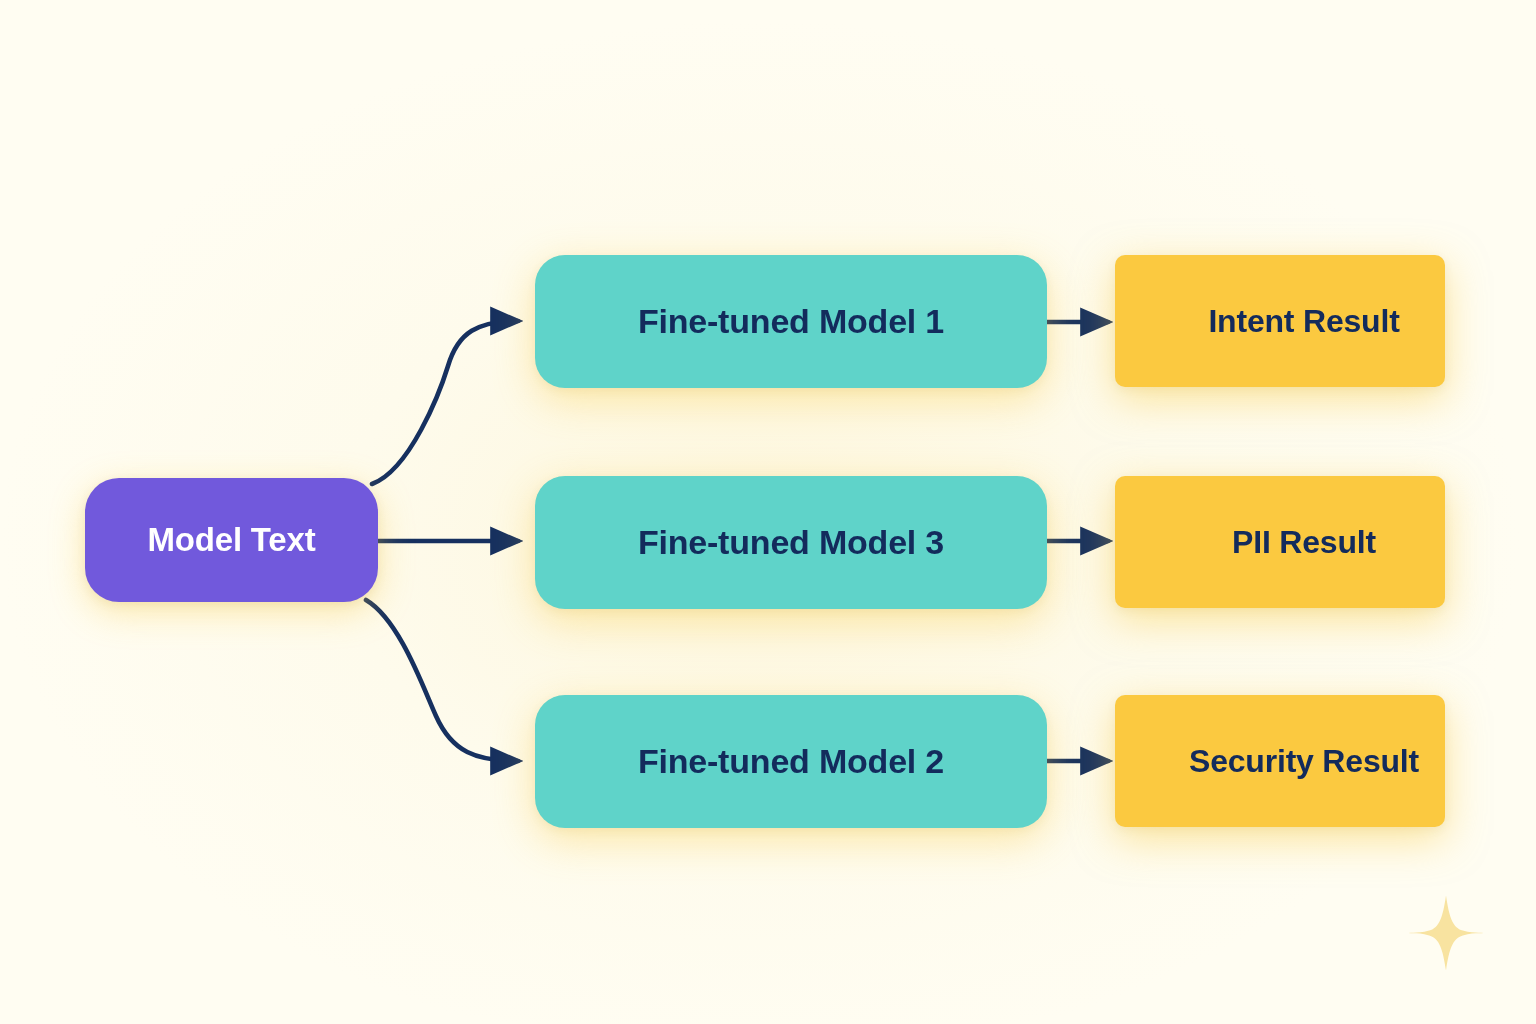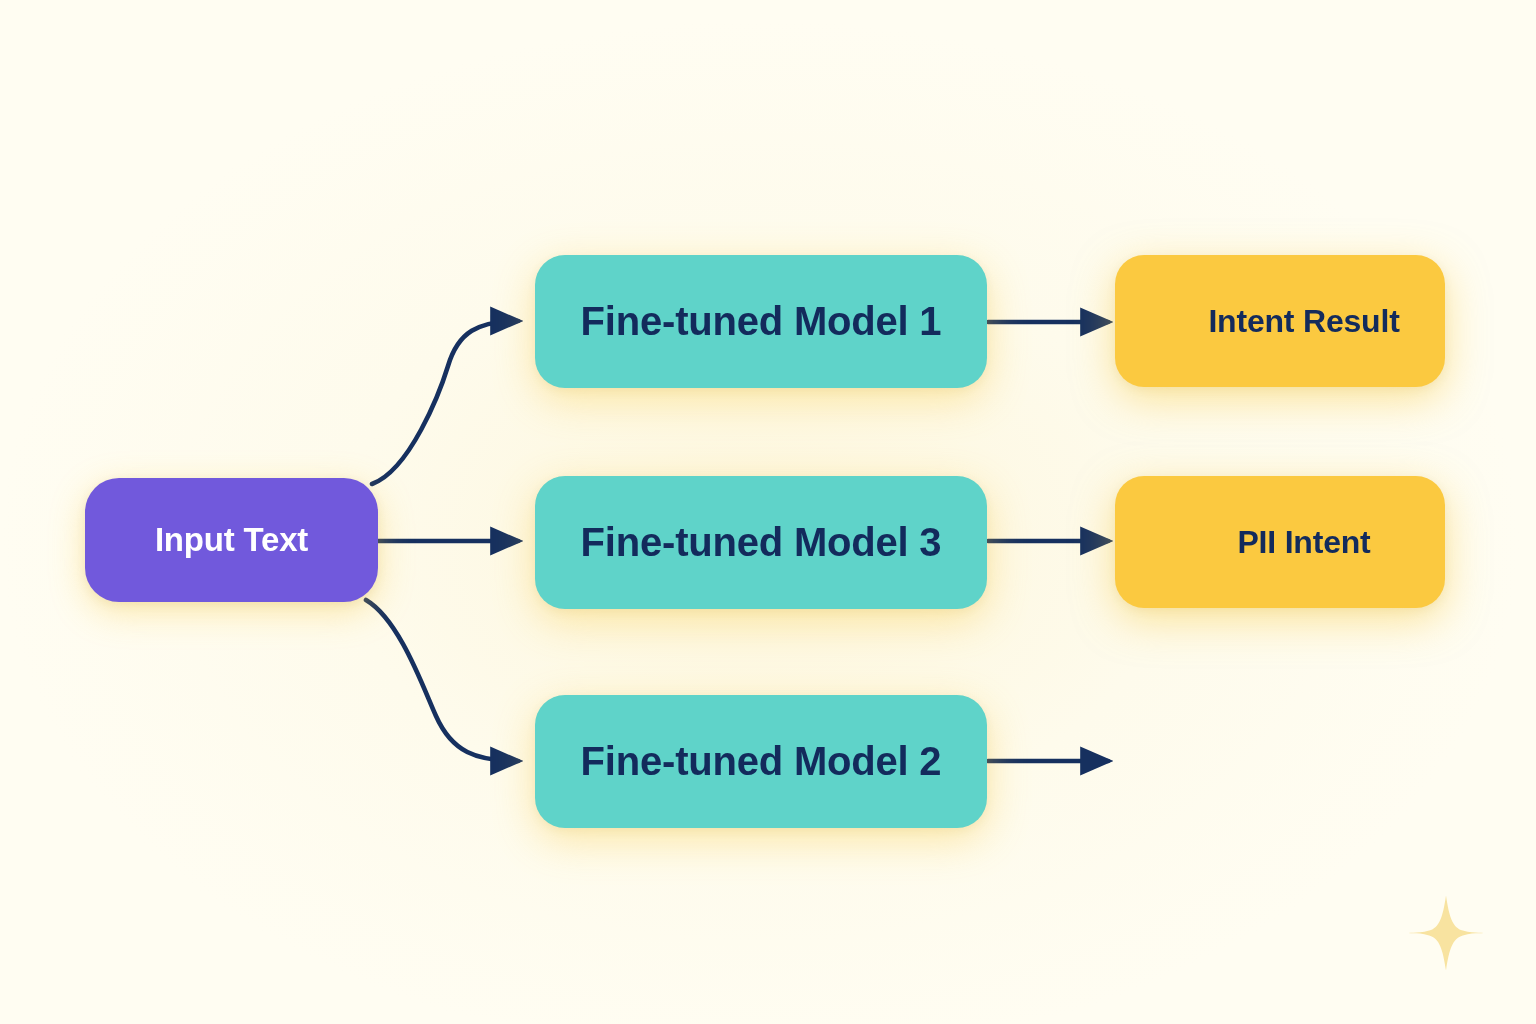--- a/index.html
+++ b/index.html
@@ -49,38 +49,38 @@
     left:85px;  top:478px;  width:293px; height:124px;
     background:#7159DC;
     color:#FFFFFF;
     font-size:33px;
     border-radius:34px;
     box-shadow: 0 10px 34px rgba(250,205,70,0.40),
                 0 3px 10px rgba(120,90,40,0.10);
   }
 
   .node.model {
-    left:535px; width:452px; height:133px;
+    left:535px; width:512px; height:133px;
     background:#5FD3C9;
     color:#132B5C;
-    font-size:40px;
+    font-size:34px;
     border-radius:30px;
     box-shadow: 0 12px 40px rgba(250,205,70,0.42),
                 0 3px 10px rgba(120,90,40,0.08);
   }
   .node.model.r1 { top:255px; }
   .node.model.r2 { top:476px; }
   .node.model.r3 { top:695px; }
 
   .node.result {
     left:1115px; width:330px; height:132px;
     background:#FBC940;
     color:#132B5C;
     font-size:32px;
-    border-radius:29px;
+    border-radius:10px;
     box-shadow: 0 12px 40px rgba(250,205,70,0.50),
                 0 3px 10px rgba(120,90,40,0.08);
     padding-left: 48px;
   }
   .node.result.r1 { top:255px; }
   .node.result.r2 { top:476px; }
   .node.result.r3 { top:695px; }
 
   
   #sparkle {
@@ -110,43 +110,46 @@
 
       <path d="M 988 322 L 1108 322"></path>
 
       <path d="M 988 541 L 1108 541"></path>
 
       <path d="M 988 761 L 1108 761"></path>
     </g>
   </svg>
 
   <div class="node input">
-    <span class="node-label">Input Text</span>
+    <span class="node-label">Model Text</span>
   </div>
 
   <div class="node model r1">
     <span class="node-label">Fine-tuned Model 1</span>
   </div>
 
   <div class="node model r2">
     <span class="node-label">Fine-tuned Model 3</span>
   </div>
 
   <div class="node model r3">
     <span class="node-label">Fine-tuned Model 2</span>
   </div>
 
   <div class="node result r1">
     <span class="node-label">Intent Result</span>
   </div>
 
   <div class="node result r2">
-    <span class="node-label">PII Intent</span>
+    <span class="node-label">PII Result</span>
   </div>
 
+  <div class="node result r3">
+    <span class="node-label">Security Result</span>
+  </div>
 
   <svg id="sparkle" viewBox="0 0 100 100">
     <path d="M 50 3
              C 54 30 58 43 71 47
              C 84 51 92 49 97 50
              C 92 51 84 49 71 53
              C 58 57 54 70 50 97
              C 46 70 42 57 29 53
              C 16 49 8 51 3 50
              C 8 49 16 51 29 47

